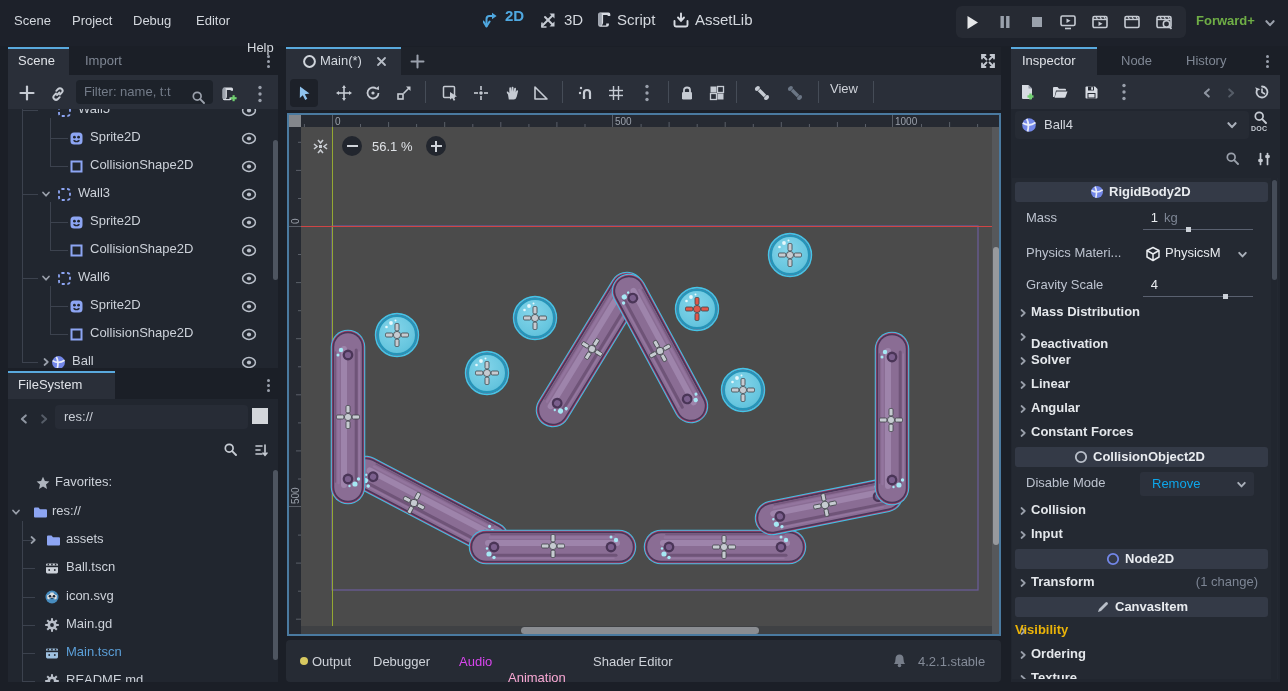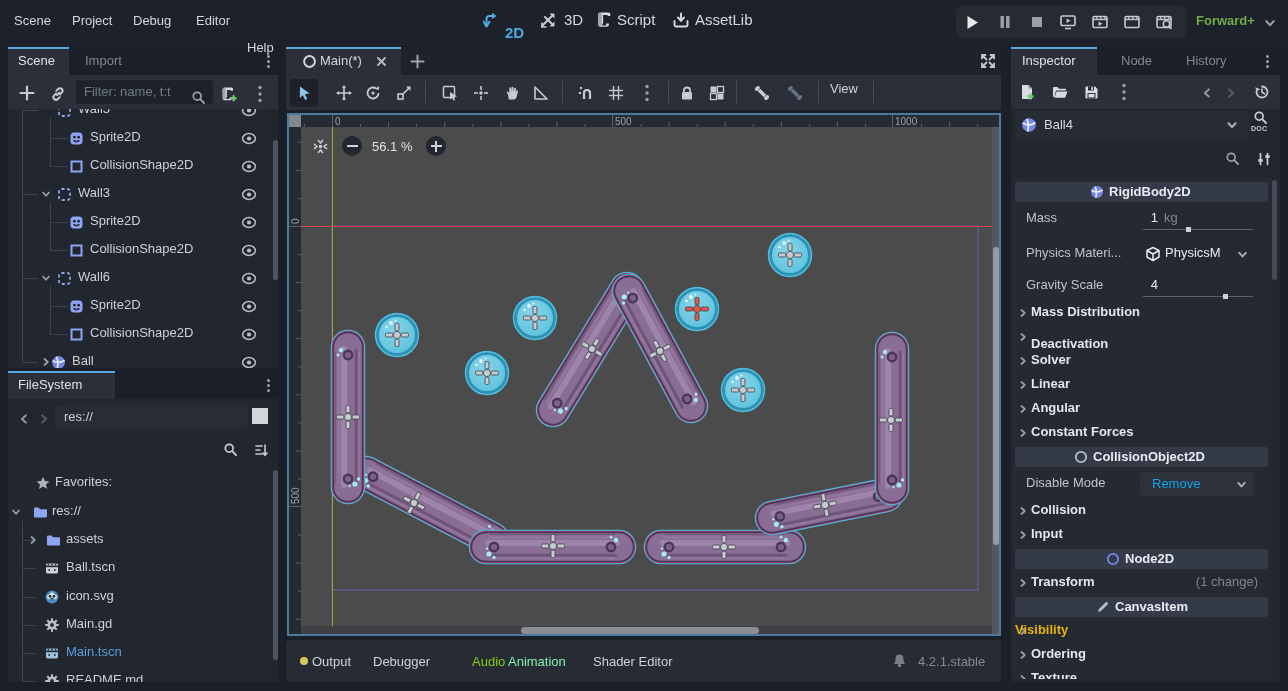--- a/index.html
+++ b/index.html
@@ -12,21 +12,21 @@
 </style></head>
 <body>
 
 <div class="abs" id="menubar" style="left:0;top:0;width:1288px;height:46px;background:#1d212a;">
   <div class="abs" style="left:14px;top:13px;color:#d4d8de;">Scene</div>
   <div class="abs" style="left:72px;top:13px;color:#d4d8de;">Project</div>
   <div class="abs" style="left:133px;top:13px;color:#d4d8de;">Debug</div>
   <div class="abs" style="left:196px;top:13px;color:#d4d8de;">Editor</div>
   <div class="abs" style="left:247px;top:13px;color:#d4d8de;margin-top:27px;">Help</div>
 
-  <div class="abs" style="left:505px;top:24px;color:#4fa8e0;font-size:15px;font-weight:bold;">2D</div>
+  <div class="abs" style="left:505px;top:7px;color:#4fa8e0;font-size:15px;font-weight:bold;">2D</div>
 
   <div class="abs" style="left:564px;top:11px;color:#d4d8de;font-size:15px;">3D</div>
 
   <div class="abs" style="left:617px;top:11px;color:#d4d8de;font-size:15px;">Script</div>
 
   <div class="abs" style="left:695px;top:11px;color:#d4d8de;font-size:15px;">AssetLib</div>
 
   <div class="abs" style="left:956px;top:6px;width:230px;height:32px;background:#262a33;border-radius:6px;"></div>
   <svg class="abs" style="left:483px;top:12px;" width="15" height="16" viewBox="0 0 15 16">
       <g stroke="#4fa8e0" stroke-width="2" fill="none" stroke-linecap="round" stroke-linejoin="round">
@@ -886,22 +886,22 @@
 <div class="abs" style="left:125px;top:9px;width:20px;height:20px;border-radius:50%;background:#22262e;"></div>
 <div class="abs" style="left:129.5px;top:18px;width:11px;height:2px;background:#d0d4da;"></div>
 <div class="abs" style="left:134px;top:13.5px;width:2px;height:11px;background:#d0d4da;"></div>
 </div>
   </div>
 
   <div class="abs" style="left:0;top:593px;width:715px;height:42px;background:#262b34;border-radius:4px;">
     <div class="abs" style="left:14px;top:17px;width:8px;height:8px;border-radius:50%;background:#d8c960;"></div>
     <div class="abs" style="left:26px;top:14px;color:#ced2d9;">Output</div>
     <div class="abs" style="left:87px;top:14px;color:#ced2d9;">Debugger</div>
-    <div class="abs" style="left:186px;top:14px;color:#84cc16;">Audio</div>
-    <div class="abs" style="left:222px;top:14px;color:#86efac;">Animation</div>
+    <div class="abs" style="left:173px;top:14px;color:#d946ef;">Audio</div>
+    <div class="abs" style="left:222px;top:30px;color:#f9a8d4;">Animation</div>
     <div class="abs" style="left:307px;top:14px;color:#ced2d9;">Shader Editor</div>
     <div class="abs" style="left:606px;top:13px;">
         <svg class="abs" style="left:0px;top:0px;" width="15" height="15" viewBox="0 0 15 15">
           <path d="M7.5 1.5 Q11.5 1.5 11.5 6 Q11.5 9.5 13 11 L2 11 Q3.5 9.5 3.5 6 Q3.5 1.5 7.5 1.5 Z" fill="#777e8a"></path>
           <circle cx="7.5" cy="12.5" r="1.8" fill="#777e8a"></circle>
         </svg>
       </div>
     <div class="abs" style="left:632px;top:14px;color:#848b98;">4.2.1.stable</div>
   </div>
 </div>

